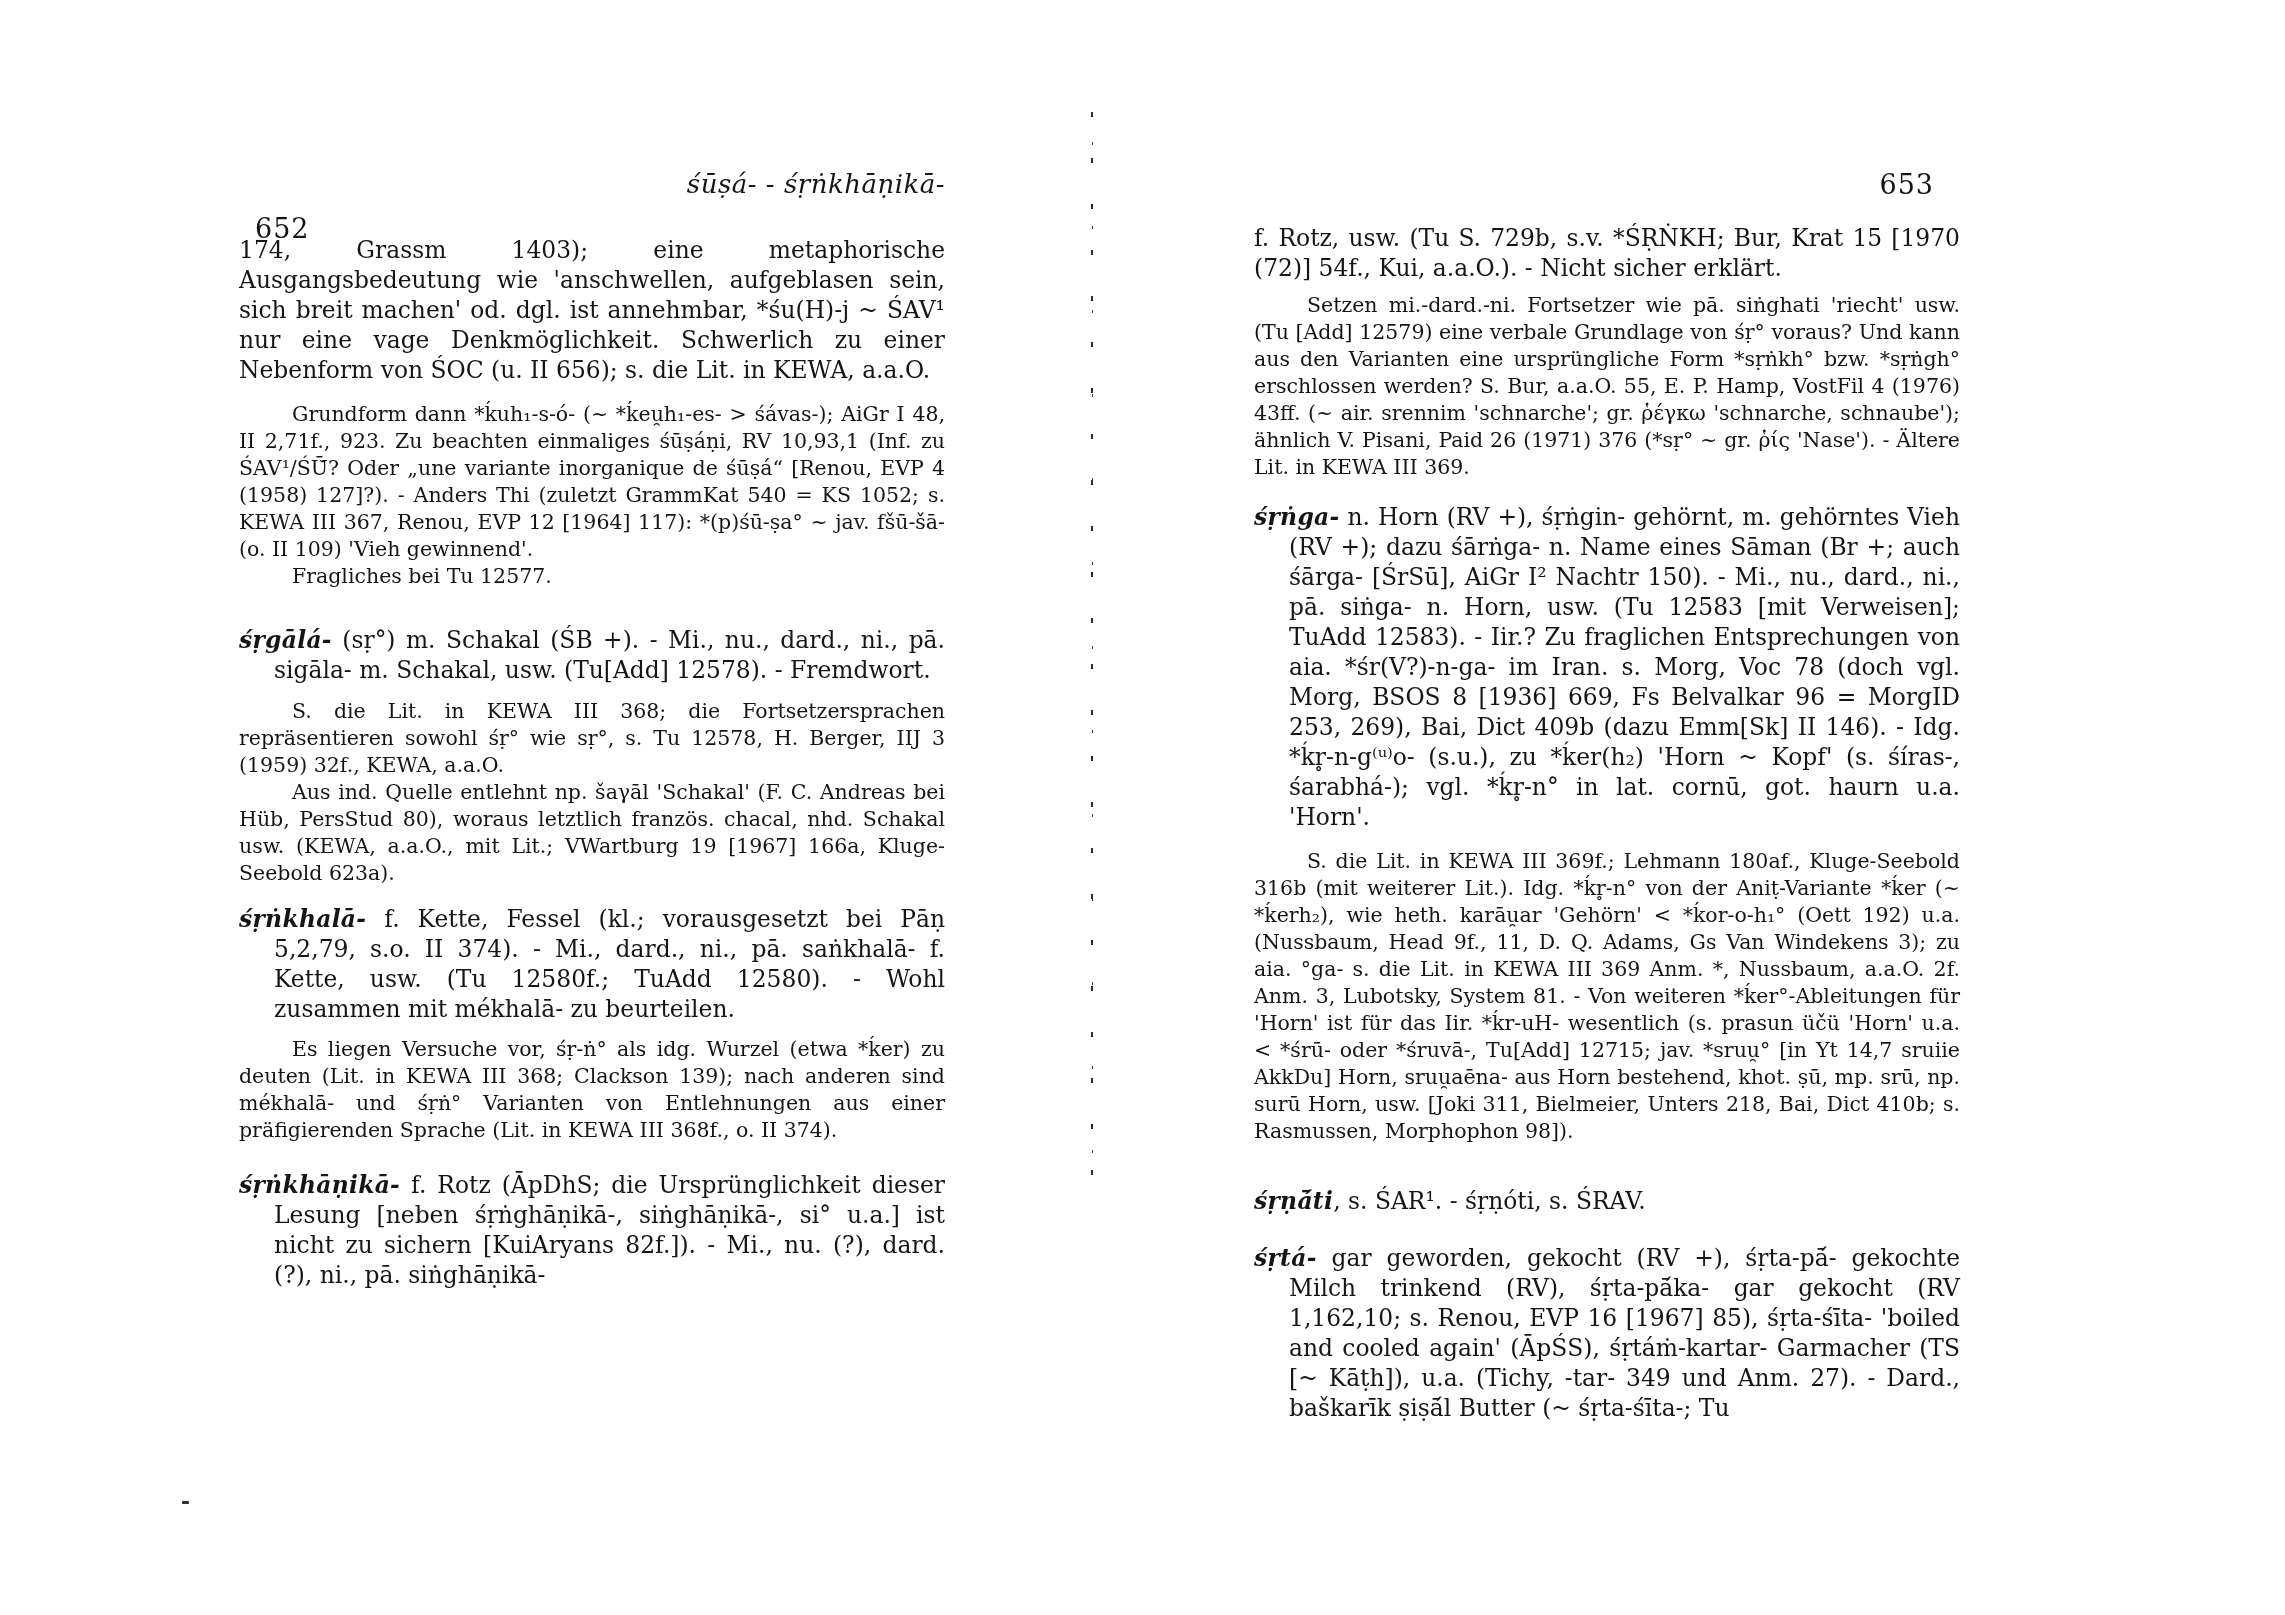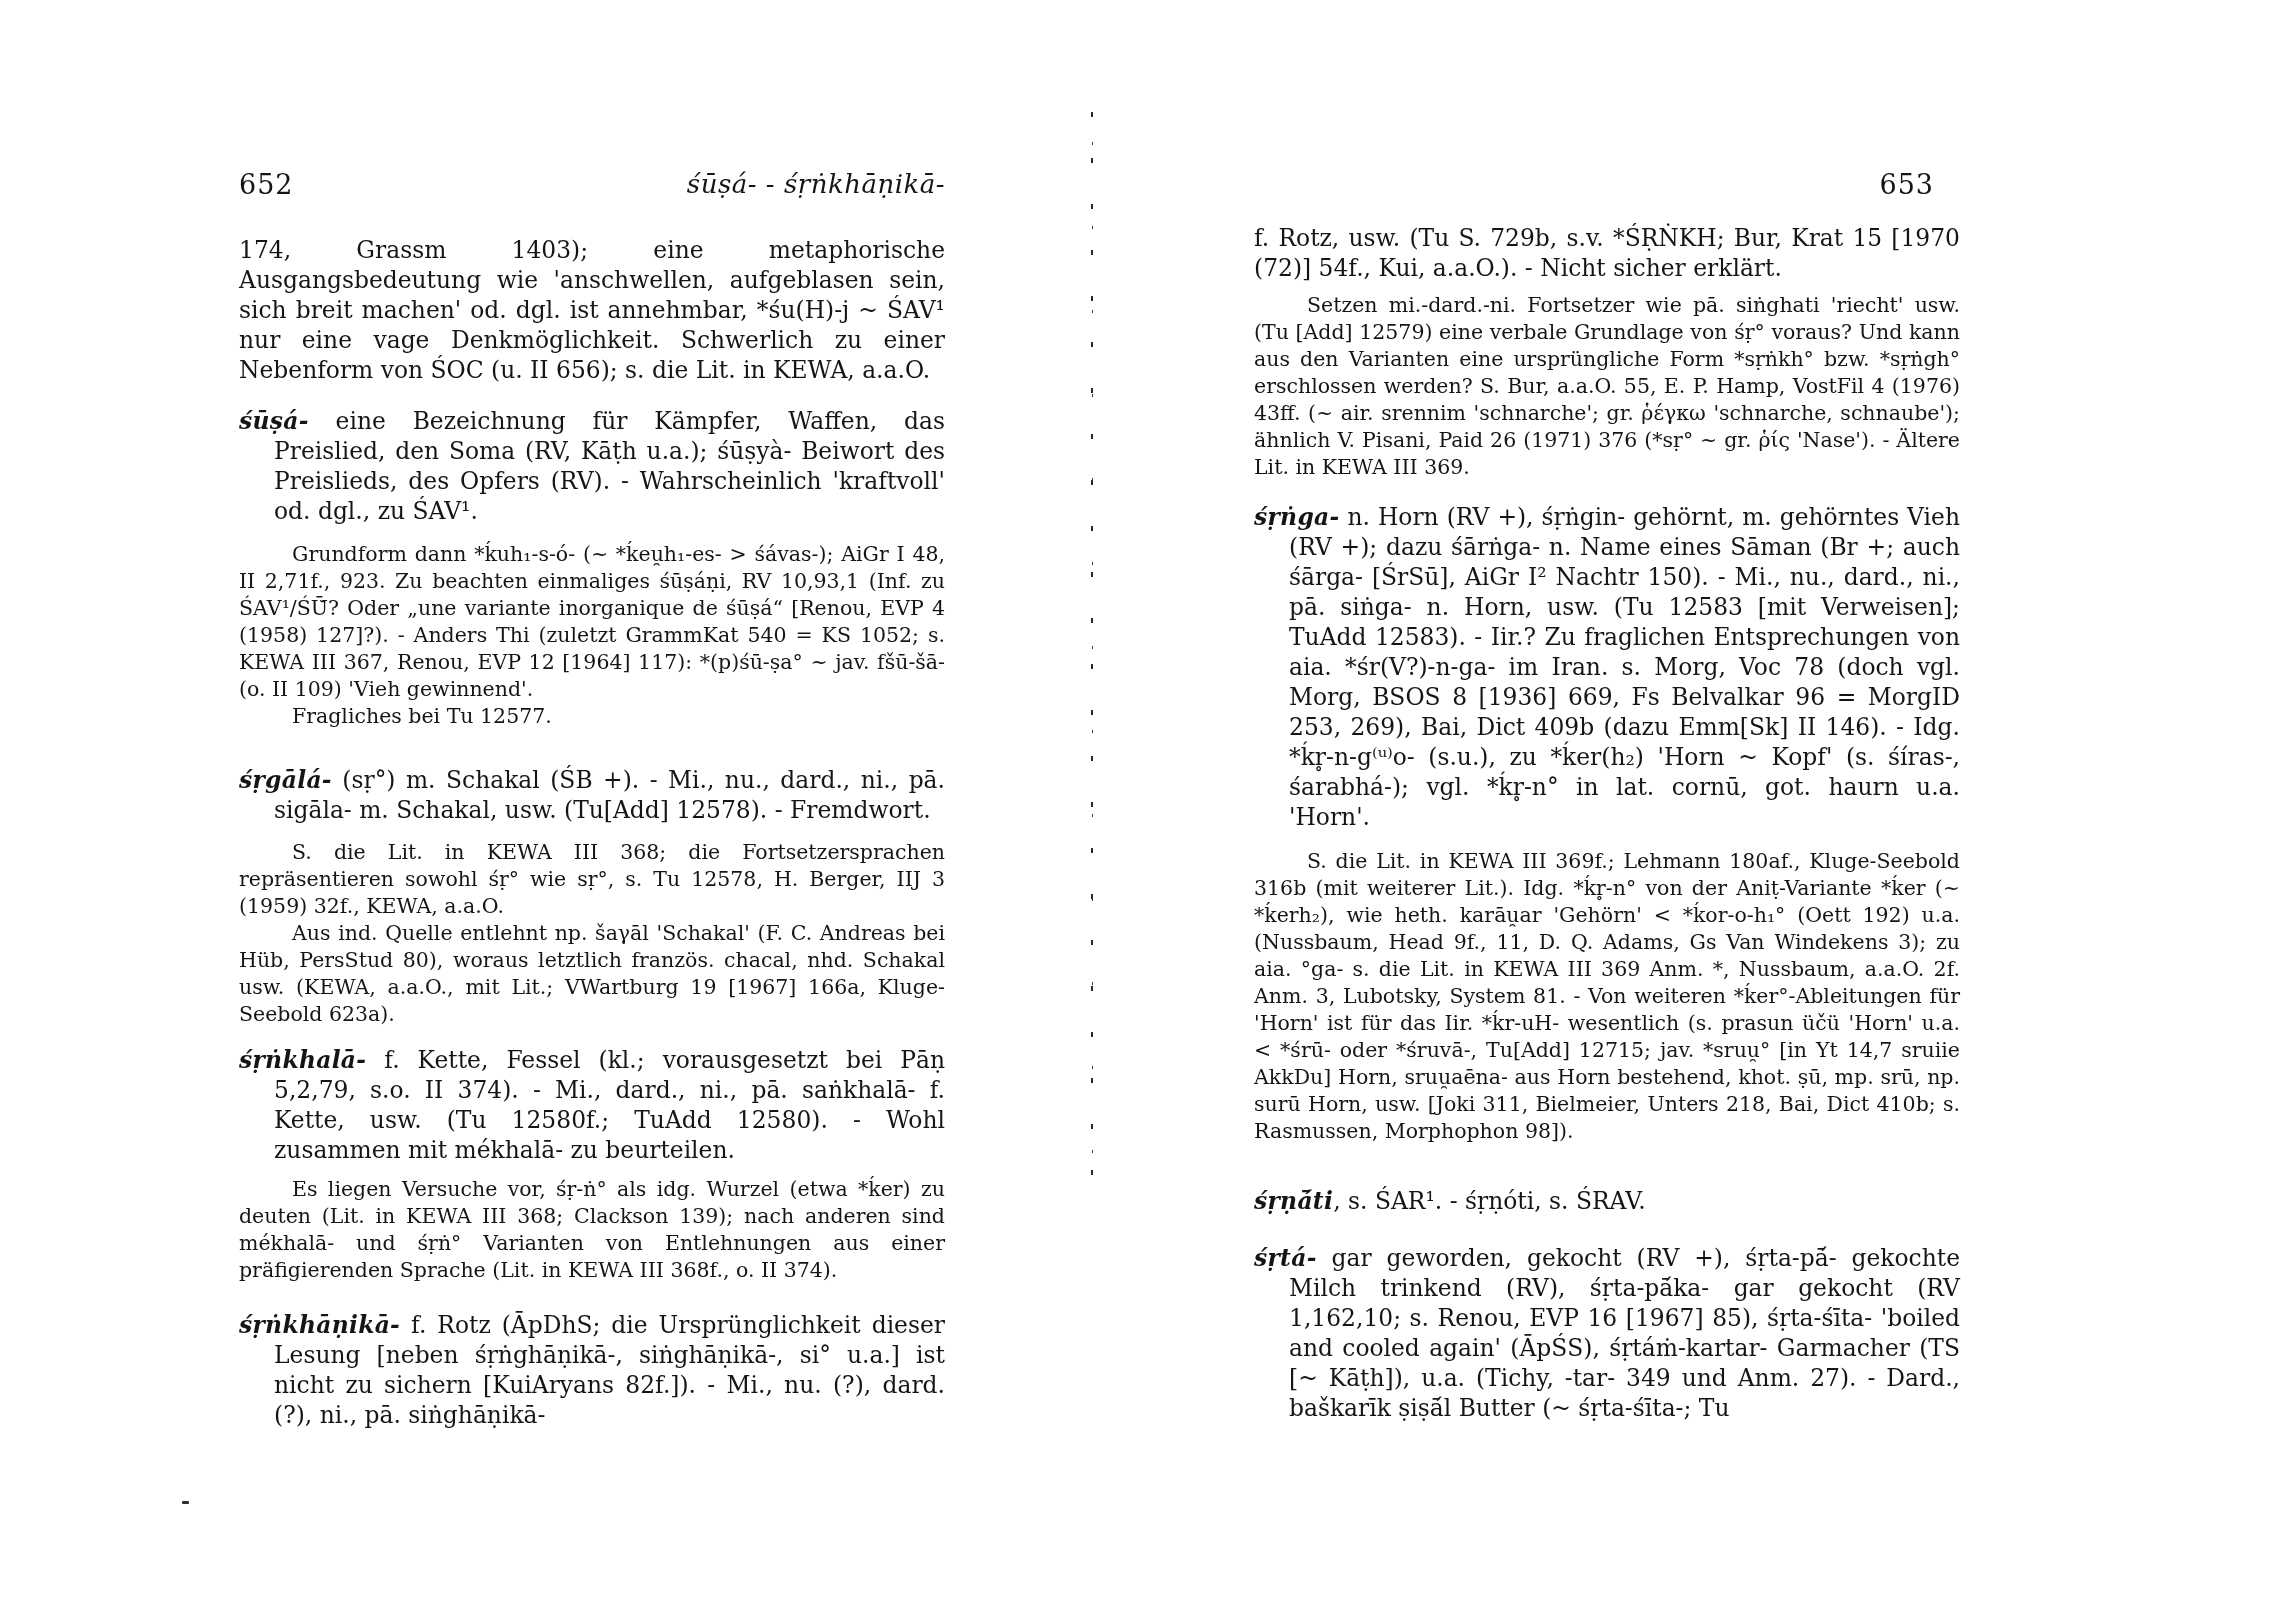--- a/index.html
+++ b/index.html
@@ -31,21 +31,21 @@
     line-height: 33px;
     white-space: nowrap;
   }
   .running-head .folio {
     position: absolute;
     top: 0;
     font-size: 27px;
     font-style: normal;
     letter-spacing: 1px;
   }
-  #page-left .folio  { left: 0; }
+  #page-left .folio  { left: 16px; margin-top: 44px; }
   #page-right .folio { right: 26px; }
   .running-head .head-title {
     position: absolute;
     left: 0; right: 0;
     text-align: right;
     font-style: italic;
     letter-spacing: 0.5px;
   }
 
   p { margin: 0; }
@@ -112,21 +112,20 @@
 
   <div class="page" id="page-left">
 
     <div class="running-head">
       <span class="folio">652</span>
       <span class="head-title">śūṣá- - śṛṅkhāṇikā-</span>
     </div>
 
     <p class="main-par cont-par" style="margin-top:28px">174, Grassm 1403); eine metaphorische Ausgangsbedeutung wie 'anschwellen, aufgeblasen sein, sich breit machen' od. dgl. ist annehmbar, *śu(H)-j ~ ŚAV¹ nur eine vage Denkmöglichkeit. Schwerlich zu einer Nebenform von ŚOC (u. II 656); s. die Lit. in KEWA, a.a.O.</p>
 
-    <p class="main-par entry-par" style="margin-top:20.5px"><span class="hw">śūṣá-</span><span> eine Bezeichnung für Kämpfer, Waffen, das Preislied, den Soma (RV, Kāṭh u.a.); śūṣyà- Beiwort des Preislieds, des Opfers (RV). - Wahrscheinlich 'kraftvoll' od. dgl., zu ŚAV¹.</span></p>
 
     <p class="note-par" style="margin-top:15.6px">Grundform dann *ḱuh₁-s-ó- (~ *ḱeu̯h₁-es- &gt; śávas-); AiGr I 48, II 2,71f., 923. Zu beachten einmaliges śūṣáṇi, RV 10,93,1 (Inf. zu ŚAV¹/ŚŪ̆? Oder „une variante inorganique de śūṣá“ [Renou, EVP 4 (1958) 127]?). - Anders Thi (zuletzt GrammKat 540 = KS 1052; s. KEWA III 367, Renou, EVP 12 [1964] 117): *(p)śū-ṣa° ~ jav. fšū-šā- (o. II 109) 'Vieh gewinnend'.</p>
     <p class="note-par" style="margin-top:0">Fragliches bei Tu 12577.</p>
 
     <p class="main-par entry-par" style="margin-top:35px"><span class="hw">śṛgālá-</span><span> (sṛ°) m. Schakal (ŚB +). - Mi., nu., dard., ni., pā. sigāla- m. Schakal, usw. (Tu[Add] 12578). - Fremdwort.</span></p>
 
     <p class="note-par" style="margin-top:13.7px">S. die Lit. in KEWA III 368; die Fortsetzersprachen repräsentieren sowohl śṛ° wie sṛ°, s. Tu 12578, H. Berger, IIJ 3 (1959) 32f., KEWA, a.a.O.</p>
     <p class="note-par" style="margin-top:0">Aus ind. Quelle entlehnt np. šaγāl 'Schakal' (F. C. Andreas bei Hüb, PersStud 80), woraus letztlich französ. chacal, nhd. Schakal usw. (KEWA, a.a.O., mit Lit.; VWartburg 19 [1967] 166a, Kluge-Seebold 623a).</p>
 
     <p class="main-par entry-par" style="margin-top:17px"><span class="hw">śṛṅkhalā-</span><span> f. Kette, Fessel (kl.; vorausgesetzt bei Pāṇ 5,2,79, s.o. II 374). - Mi., dard., ni., pā. saṅkhalā- f. Kette, usw. (Tu 12580f.; TuAdd 12580). - Wohl zusammen mit mékhalā- zu beurteilen.</span></p>

